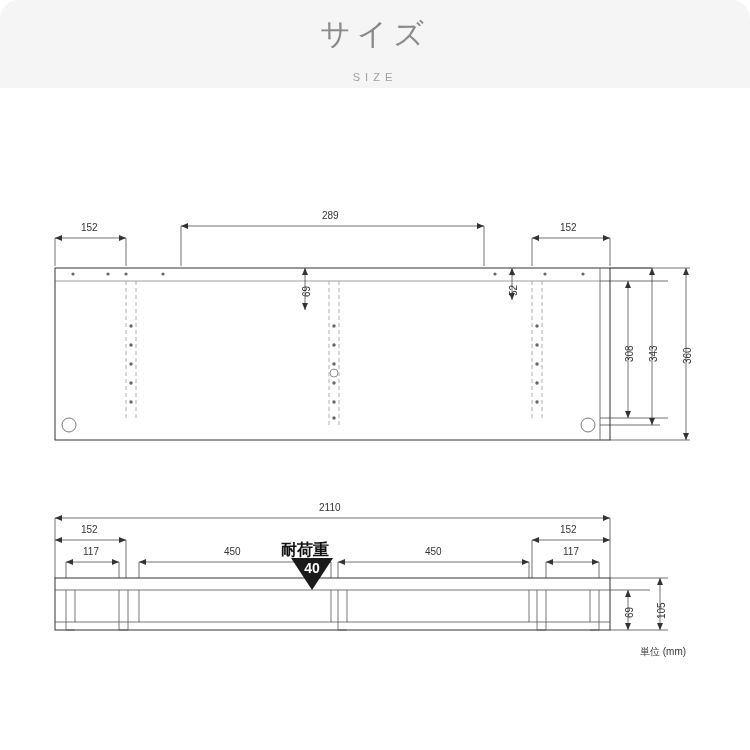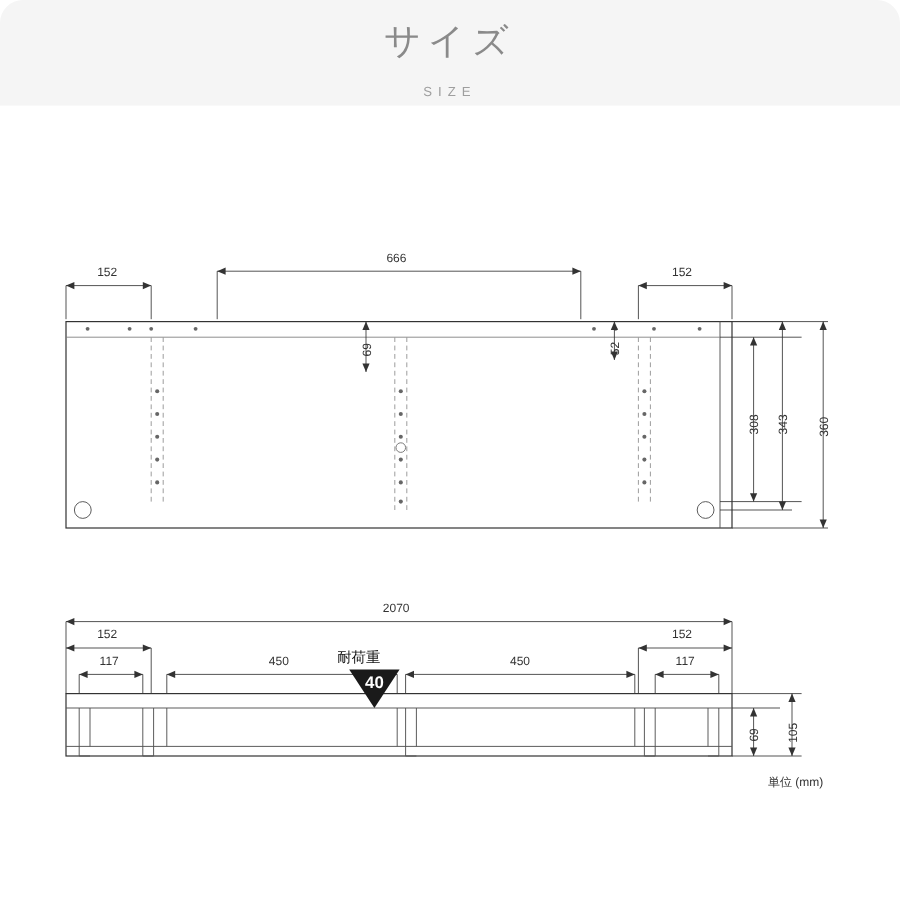--- a/index.html
+++ b/index.html
@@ -63,23 +63,23 @@
     transform: rotate(-90deg);
     transform-origin: left top;
   }
   .unit-label {
     position: absolute;
     font-size: 10px;
     color: #333;
   }
   .load-label {
     position: absolute;
-    font-size: 12px;
+    font-size: 16px;
     color: #111;
-    font-weight: 400;
+    font-weight: 700;
     white-space: nowrap;
   }
   .load-num {
     position: absolute;
     font-size: 14px;
     color: #ffffff;
     font-weight: 700;
     white-space: nowrap;
     text-align: center;
   }
@@ -303,31 +303,31 @@
         <polygon points="628,630 625,623 631,623"></polygon>
         <polygon points="660,578 657,585 663,585"></polygon>
         <polygon points="660,630 657,623 663,623"></polygon>
       </g>
 
       <polygon points="291,558 333,558 312,590" fill="#1a1a1a" stroke="none"></polygon>
     </g>
   </svg>
 
   <div class="dim-label" style="left:81px; top:223px;">152</div>
-  <div class="dim-label" style="left:322px; top:211px;">666</div>
+  <div class="dim-label" style="left:322px; top:211px;">289</div>
   <div class="dim-label" style="left:560px; top:223px;">152</div>
 
   <div class="dim-label vert" style="left:302px; top:297px;">69</div>
   <div class="dim-label vert" style="left:509px; top:296px;">52</div>
 
   <div class="dim-label vert" style="left:625px; top:362px;">308</div>
   <div class="dim-label vert" style="left:649px; top:362px;">343</div>
   <div class="dim-label vert" style="left:683px; top:364px;">360</div>
 
-  <div class="dim-label" style="left:319px; top:503px;">2070</div>
+  <div class="dim-label" style="left:319px; top:503px;">2110</div>
 
   <div class="dim-label" style="left:81px; top:525px;">152</div>
   <div class="dim-label" style="left:560px; top:525px;">152</div>
 
   <div class="dim-label" style="left:83px; top:547px;">117</div>
   <div class="dim-label" style="left:224px; top:547px;">450</div>
   <div class="dim-label" style="left:425px; top:547px;">450</div>
   <div class="dim-label" style="left:563px; top:547px;">117</div>
 
   <div class="dim-label vert" style="left:625px; top:618px;">69</div>

